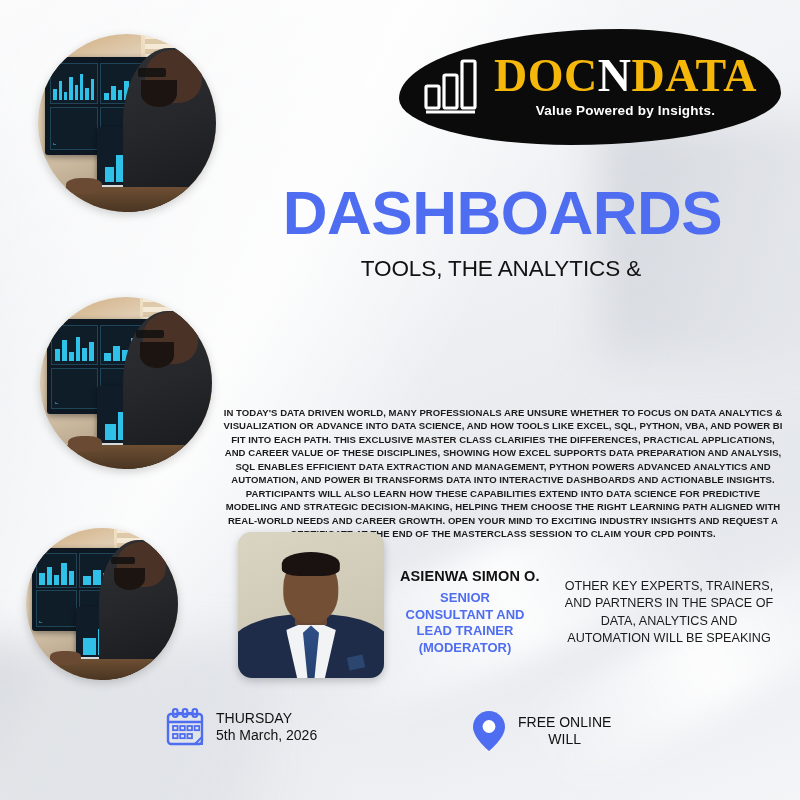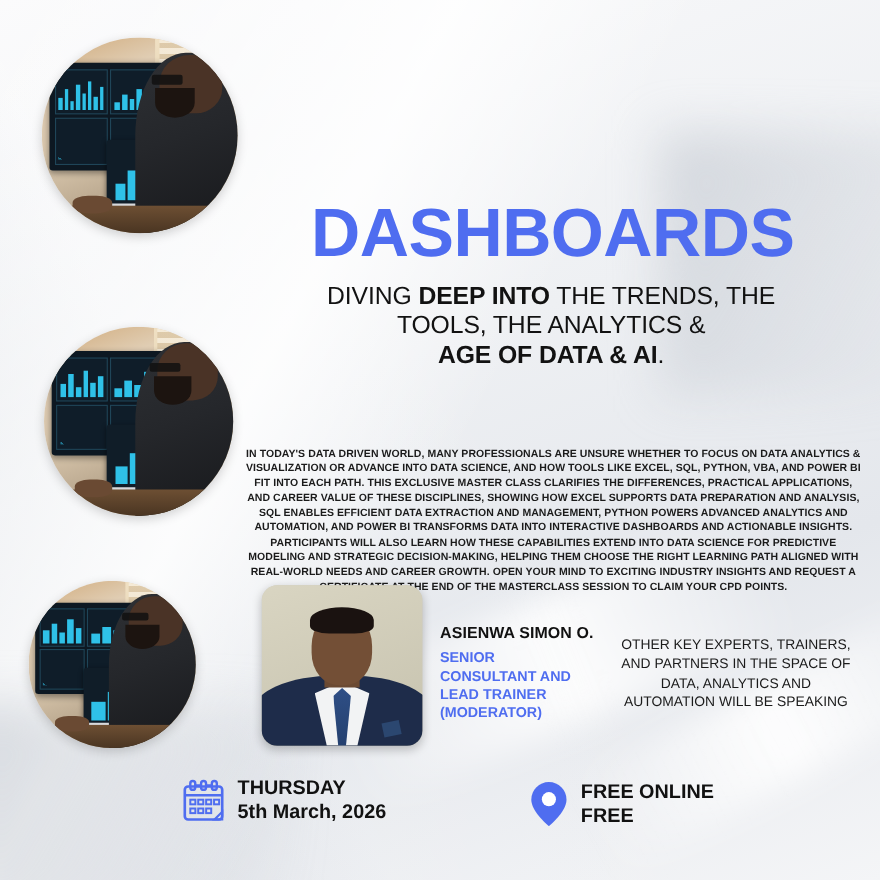--- a/index.html
+++ b/index.html
@@ -107,32 +107,32 @@
     font-size:22.5px;line-height:1.2;color:#121212;font-weight:400;letter-spacing:-.1px;
   }
   .subtitle b{font-weight:700;}
   .body-copy{
     position:absolute;left:222px;top:406px;width:562px;text-align:center;
     font-size:9.55px;line-height:1.41;color:#1b1b1b;font-weight:600;letter-spacing:.05px;
   }
 
   
   .sp-name{position:absolute;left:400px;top:568px;font-size:14.5px;font-weight:700;color:#111;letter-spacing:.1px;}
-  .sp-role{position:absolute;left:400px;top:590px;width:130px;
+  .sp-role{position:absolute;left:400px;top:590px;width:130px;text-align:center;
     font-size:13px;font-weight:700;line-height:1.28;color:#4f6df0;}
   .others{position:absolute;left:560px;top:578px;width:218px;text-align:center;
     font-size:12.6px;line-height:1.38;color:#1b1b1b;font-weight:500;}
 
   
   .details{position:absolute;left:150px;top:700px;width:520px;height:60px;}
   .det{position:absolute;display:flex;align-items:center;gap:10px;}
-  .det-txt{font-size:18px;font-weight:700;color:#111;line-height:1.22;}
+  .det-txt{font-size:14px;font-weight:400;color:#111;line-height:1.22;}
   .d1{left:14px;top:6px;}
   .d2{left:192px;top:6px;}
-  .d3{left:330px;top:8px;}
+  .d3{left:320px;top:8px;text-align:center;}
 
   .reglink{
     position:absolute;left:0;right:0;top:765px;text-align:center;
     font-size:15.5px;font-weight:700;color:#111;letter-spacing:-.1px;
   }
   .reglink .url{color:#4f6df0;}
 </style>
 </head>
 <body>
 
@@ -291,27 +291,43 @@
       <div class="lapbase"></div>
       <div class="man"></div>
         <div class="head"></div>
         <div class="glass"></div>
         <div class="beard"></div>
       <div class="desk"></div>
         <div class="hand"></div>
     </div>
   </div>
 
+  <div class="logo-blob">
+    <div class="logo-inner">
+      <svg class="logo-bars" width="58" height="60" viewBox="0 0 58 60">
+        <rect x="3" y="31" width="13" height="22" fill="none" stroke="#fff" stroke-width="3.2" rx="1.5"></rect>
+        <rect x="21" y="20" width="13" height="33" fill="none" stroke="#fff" stroke-width="3.2" rx="1.5"></rect>
+        <rect x="39" y="6" width="13" height="47" fill="none" stroke="#fff" stroke-width="3.2" rx="1.5"></rect>
+        <rect x="3" y="55.5" width="49" height="3" fill="#fff"></rect>
+      </svg>
+      <div class="logo-text">
+        <div class="logo-word">
+          <span>DOC</span>
+            <span class="n">N</span>
+            <span>DATA</span>
+        </div>
+        <div class="logo-tag">Value Powered by Insights.</div>
+      </div>
+    </div>
+  </div>
 
   <div class="masterclass">DASHBOARDS</div>
 
   <div class="subtitle">
-    <div><span>DIVING </span><b>DEEP INTO</b><span> THE TRENDS, THE</span></div>
     <div><span>TOOLS, THE ANALYTICS &amp;</span></div>
-    <div><b>AGE OF DATA &amp; AI</b><span>.</span></div>
   </div>
 
   <div class="body-copy">IN TODAY'S DATA DRIVEN WORLD, MANY PROFESSIONALS ARE UNSURE WHETHER TO FOCUS ON DATA ANALYTICS &amp; VISUALIZATION OR ADVANCE INTO DATA SCIENCE, AND HOW TOOLS LIKE EXCEL, SQL, PYTHON, VBA, AND POWER BI FIT INTO EACH PATH. THIS EXCLUSIVE MASTER CLASS CLARIFIES THE DIFFERENCES, PRACTICAL APPLICATIONS, AND CAREER VALUE OF THESE DISCIPLINES, SHOWING HOW EXCEL SUPPORTS DATA PREPARATION AND ANALYSIS, SQL ENABLES EFFICIENT DATA EXTRACTION AND MANAGEMENT, PYTHON POWERS ADVANCED ANALYTICS AND AUTOMATION, AND POWER BI TRANSFORMS DATA INTO INTERACTIVE DASHBOARDS AND ACTIONABLE INSIGHTS. PARTICIPANTS WILL ALSO LEARN HOW THESE CAPABILITIES EXTEND INTO DATA SCIENCE FOR PREDICTIVE MODELING AND STRATEGIC DECISION-MAKING, HELPING THEM CHOOSE THE RIGHT LEARNING PATH ALIGNED WITH REAL-WORLD NEEDS AND CAREER GROWTH. OPEN YOUR MIND TO EXCITING INDUSTRY INSIGHTS AND REQUEST A CERTIFICATE AT THE END OF THE MASTERCLASS SESSION TO CLAIM YOUR CPD POINTS.</div>
 
   <div class="portrait">
     <div class="bgp"></div>
     <div class="suit"></div>
     <div class="shirt"></div>
     <div class="neck"></div>
     <div class="tie"></div>
@@ -351,19 +367,19 @@
     </div>
 
 
     <div class="det d3">
       <svg width="38" height="46" viewBox="0 0 38 46">
         <path d="M19 3 C10.2 3 3 10.2 3 19 C3 30 19 43 19 43 C19 43 35 30 35 19 C35 10.2 27.8 3 19 3 Z" fill="#4f6df0"></path>
         <circle cx="19" cy="18.5" r="6.4" fill="#ffffff"></circle>
       </svg>
       <div class="det-txt">
         <div>FREE ONLINE</div>
-        <div>FREE</div>
+        <div>WILL</div>
       </div>
     </div>
   </div>
 
 
 </div>
 
 </body></html>

